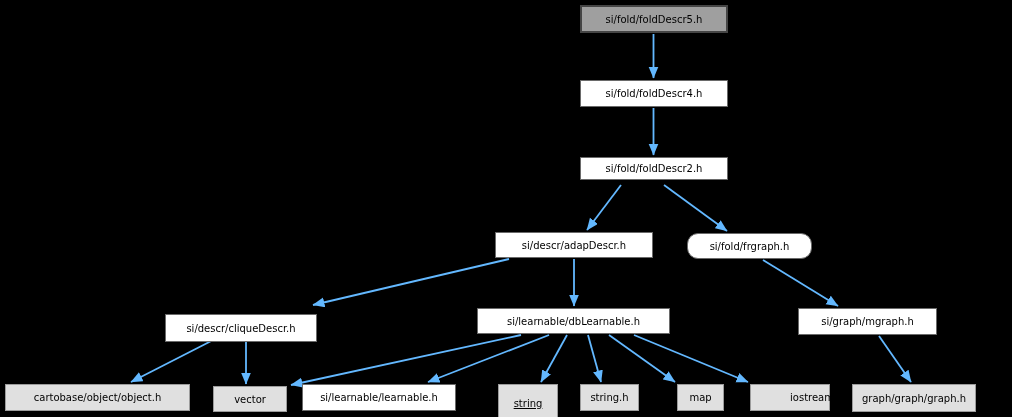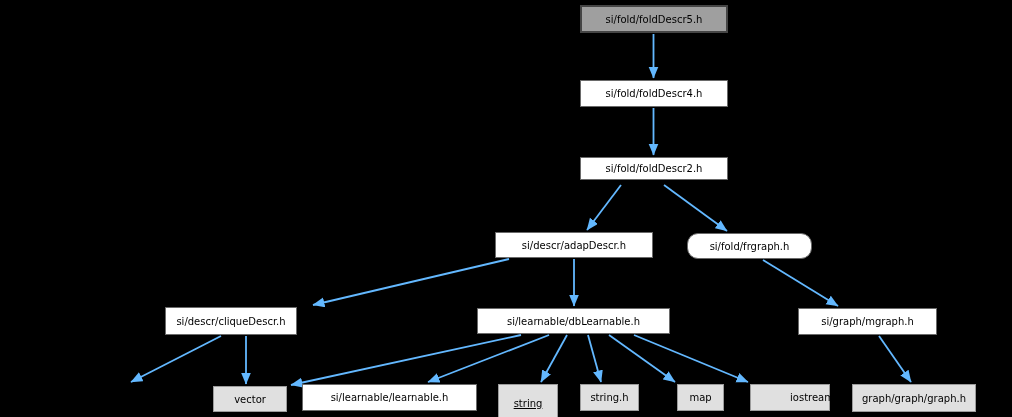--- a/index.html
+++ b/index.html
@@ -85,24 +85,25 @@
       <line x1="609" y1="335" x2="675" y2="382" stroke="#63B8FF" stroke-width="1.8" marker-end="url(#arrow)"></line>
       <line x1="634" y1="335" x2="748" y2="382" stroke="#63B8FF" stroke-width="1.8" marker-end="url(#arrow)"></line>
       <line x1="879" y1="336" x2="911" y2="382" stroke="#63B8FF" stroke-width="1.8" marker-end="url(#arrow)"></line>
     </svg>
   <div class="nodes">
       <div class="node current" style="left: 580px; top: 5px; width: 148px; height: 28px;">si/fold/foldDescr5.h</div>
       <div class="node internal" style="left: 580px; top: 80px; width: 148px; height: 27px;">si/fold/foldDescr4.h</div>
       <div class="node internal" style="left: 580px; top: 157px; width: 148px; height: 23px;">si/fold/foldDescr2.h</div>
       <div class="node internal" style="left: 495px; top: 232px; width: 158px; height: 26px;">si/descr/adapDescr.h</div>
       <div class="node internal" style="left: 687px; top: 233px; width: 125px; height: 26px; border-radius: 11px;">si/fold/frgraph.h</div>
-      <div class="node internal" style="left: 165px; top: 307px; width: 132px; height: 28px;">si/descr/cliqueDescr.h</div>
+      <div class="node internal" style="left: 165px; top: 314px; width: 152px; height: 28px;">si/descr/cliqueDescr.h</div>
       <div class="node internal" style="left: 477px; top: 308px; width: 193px; height: 26px;">si/learnable/dbLearnable.h</div>
       <div class="node internal" style="left: 798px; top: 308px; width: 139px; height: 27px;">si/graph/mgraph.h</div>
+      <div class="node external" style="left: 5px; top: 384px; width: 185px; height: 27px;">cartobase/object/object.h</div>
       <div class="node external" style="left: 213px; top: 386px; width: 74px; height: 26px;">vector</div>
-      <div class="node internal" style="left: 302px; top: 384px; width: 175px; height: 27px;">si/learnable/learnable.h</div>
+      <div class="node internal" style="left: 302px; top: 384px; width: 154px; height: 27px;">si/learnable/learnable.h</div>
       <div class="node external" style="left: 498px; top: 384px; width: 60px; height: 39px; text-decoration: underline;">string</div>
       <div class="node external" style="left: 580px; top: 384px; width: 59px; height: 27px;">string.h</div>
       <div class="node external" style="left: 677px; top: 384px; width: 47px; height: 27px;">map</div>
       <div class="node external" style="left: 750px; top: 384px; width: 80px; height: 27px; padding-left: 44px;">iostream</div>
       <div class="node external" style="left: 852px; top: 384px; width: 124px; height: 28px;">graph/graph/graph.h</div>
     </div>
 </div>
 
 </body></html>

